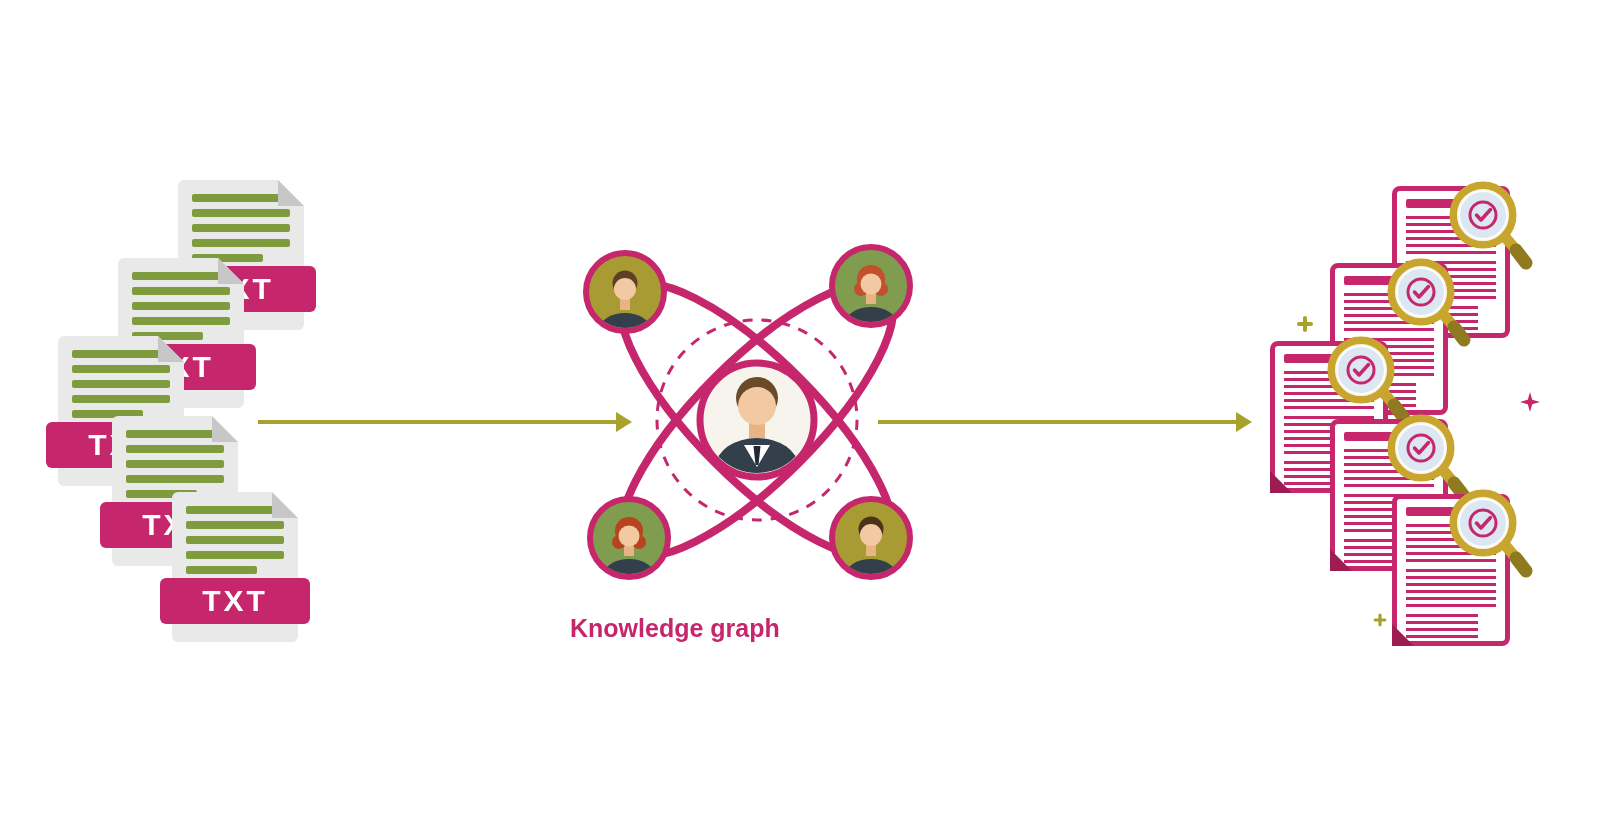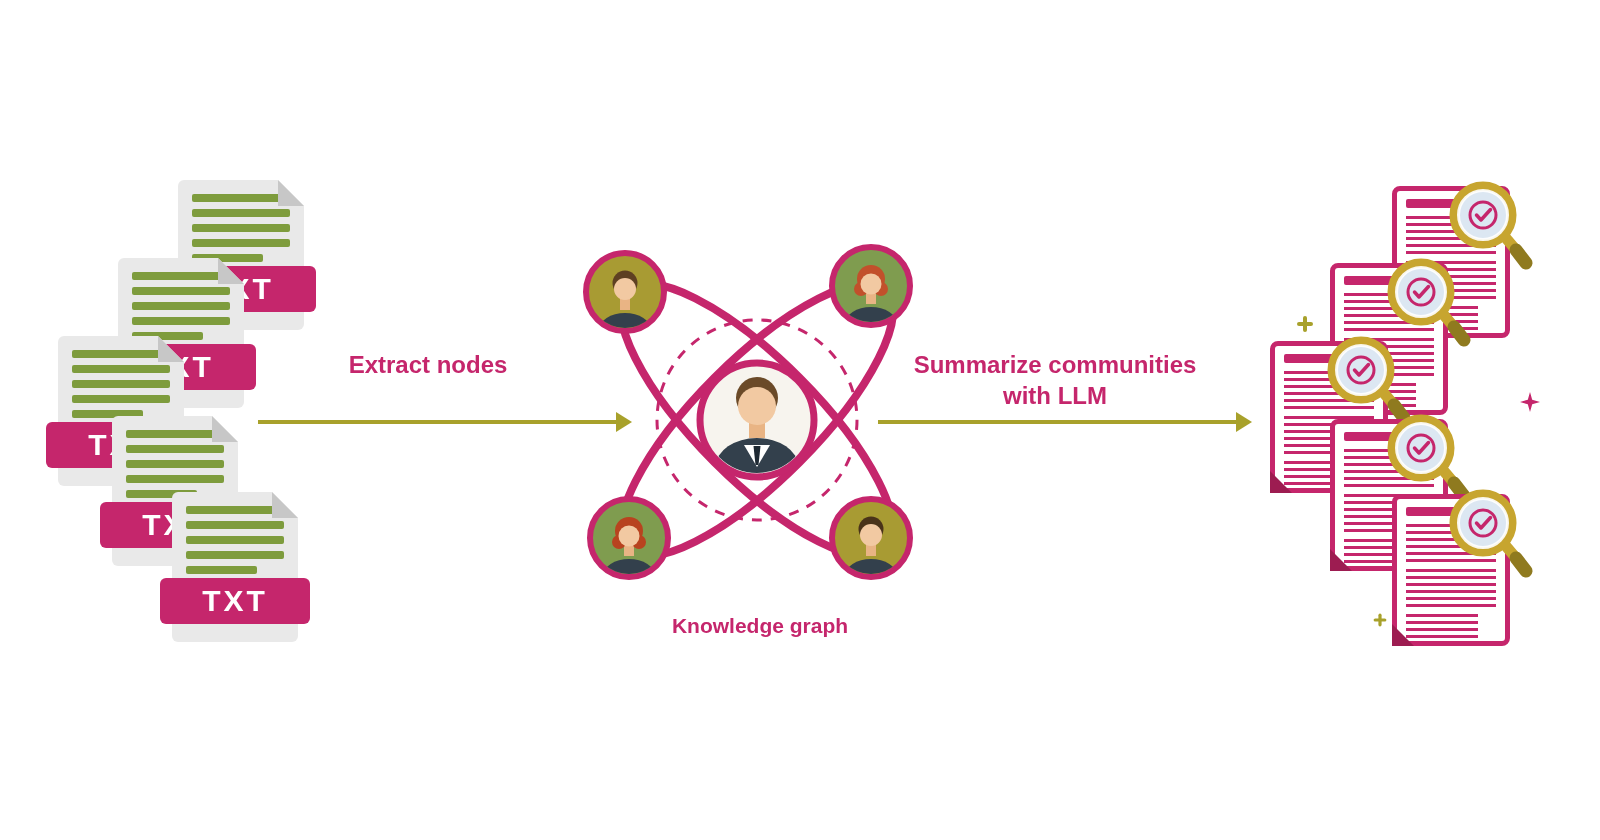--- a/index.html
+++ b/index.html
@@ -39,22 +39,22 @@
     border-top:10px solid transparent;border-bottom:10px solid transparent;
     border-left:16px solid #a8a12b;
   }
   .arrow1{left:258px;top:420px;width:358px;}
   .arrow2{left:878px;top:420px;width:358px;}
 
   
   .lbl{position:absolute;color:#c5266c;font-weight:bold;font-size:24px;line-height:31px;text-align:center;}
   .lbl1{left:256px;top:349px;width:344px;}
   .lbl2{left:878px;top:349px;width:354px;}
-  .caption{position:absolute;left:570px;top:614px;width:380px;text-align:center;
-    color:#c5266c;font-weight:bold;font-size:21px;}
+  .caption{position:absolute;left:570px;top:614px;width:380px;
+    color:#c5266c;font-weight:bold;font-size:25px;}
 
   
   .kg{position:absolute;left:565px;top:228px;width:384px;height:384px;}
 
   
   .report{position:absolute;width:118px;height:152px;background:#ffffff;
     border:5px solid #c5266c;border-radius:8px;box-sizing:border-box;}
   .report .rfold{position:absolute;left:-5px;bottom:-5px;width:22px;height:22px;background:#9d1c51;
     clip-path:polygon(0 0,100% 100%,0 100%);}
   .rpad{position:absolute;left:9px;right:9px;top:8px;}
@@ -152,27 +152,22 @@
     <span class="fold"></span>
     <div class="banner">
         <span>TXT</span>
       </div>
   </div>
 
   <div class="arrow arrow1"></div>
   <div class="arrow arrow2"></div>
 
   <div class="lbl lbl1">
-    <div>Extract nodes</div>
-  </div>
-
-  <div class="lbl lbl2">
-    <div>Summarize communities</div>
-    <div>with LLM</div>
-  </div>
+  </div>
+
 
   <div class="caption">Knowledge graph</div>
 
   <svg class="kg" viewBox="0 0 384 384">
     <g fill="none" stroke="#c5266c" stroke-width="8">
       <ellipse cx="192" cy="192" rx="183" ry="60" transform="rotate(45 192 192)"></ellipse>
       <ellipse cx="192" cy="192" rx="183" ry="60" transform="rotate(-45 192 192)"></ellipse>
     </g>
     <circle cx="192" cy="192" r="100" fill="none" stroke="#c5266c" stroke-width="3" stroke-dasharray="10 9"></circle>
 

